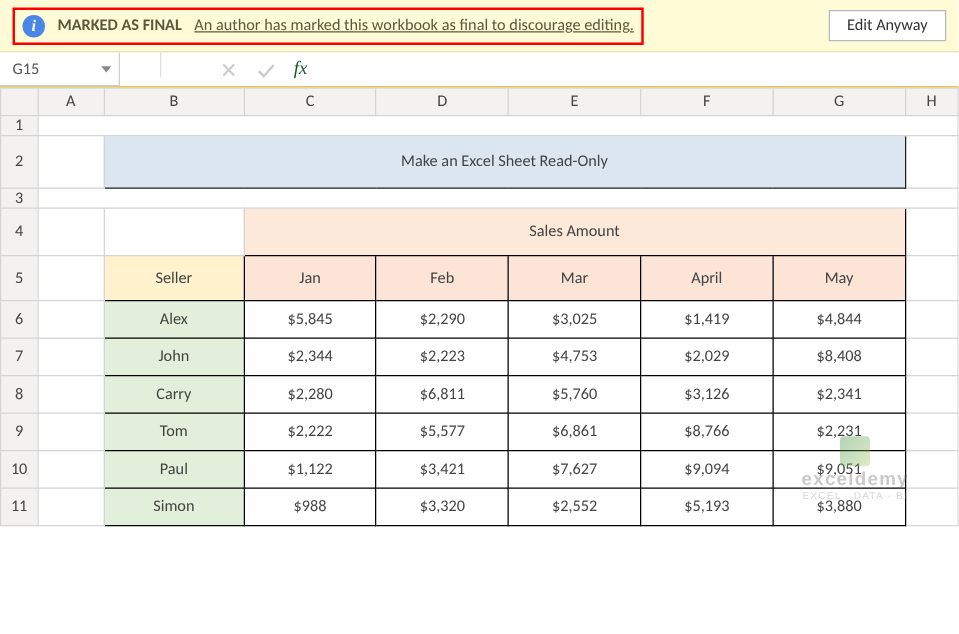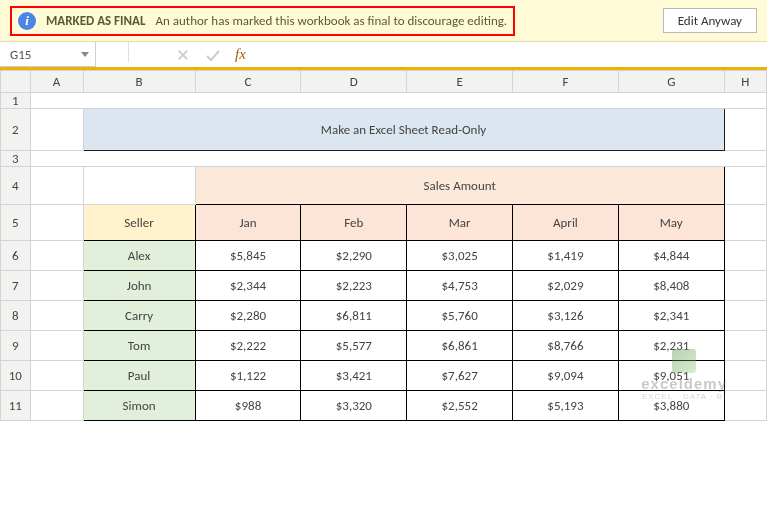--- a/index.html
+++ b/index.html
@@ -38,35 +38,35 @@
     background: #4A86E8;
     color: #fff;
     font-weight: bold;
     display: inline-flex;
     align-items: center; justify-content: center;
     font-style: italic;
     font-family: Georgia, serif;
     font-size: 13px;
   }
   .msg-title { font-weight: 700; color: #5A5A3A; text-transform: uppercase; font-size: 13px;}
-  .msg-desc { color: #5A5A3A; font-size: 13px; }
+  .msg-desc { color: #5A5A3A; font-size: 13px; text-decoration: underline; }
   .edit-btn {
     margin-left: auto;
     background: #fff;
     border: 1px solid #B8B8B8;
     padding: 4px 14px;
     font-size: 13px;
     font-family: inherit;
     cursor: pointer;
     color: #333;
   }
   .namebox-row {
     display: flex;
     height: 28px;
-    border-bottom: 3px solid #eab308;
+    border-bottom: 1px solid #eab308;
     background: #fff;
     font-size: 13px;
     gap: 32px;
   }
   .namebox {
     width: 96px;
     border: 1px solid #CFCFCF;
     border-left: none;
     border-top: none;
     height: 100%;
@@ -83,21 +83,21 @@
     border-top: 5px solid #888;
   }
   .fx-section {
     display: flex;
     align-items: center;
     gap: 14px;
     padding-left: 14px;
     color: #BBB;
   }
   .ico { width: 16px; height: 16px; display: inline-flex; align-items: center; justify-content: center; }
-  .fx-label { font-style: italic; font-family: "Times New Roman", serif; font-size: 15px; color: #a16207;}
+  .fx-label { font-style: italic; font-family: "Times New Roman", serif; font-size: 15px; color: #14532d;}
   .vsep { width: 1px; height: 20px; background: #E0E0E0; }
 
   .grid-wrap { position: relative; }
   table.grid {
     border-collapse: collapse;
     table-layout: fixed;
     width: 100%;
   }
   .grid th, .grid td {
     border: 1px solid #D4D4D4;

